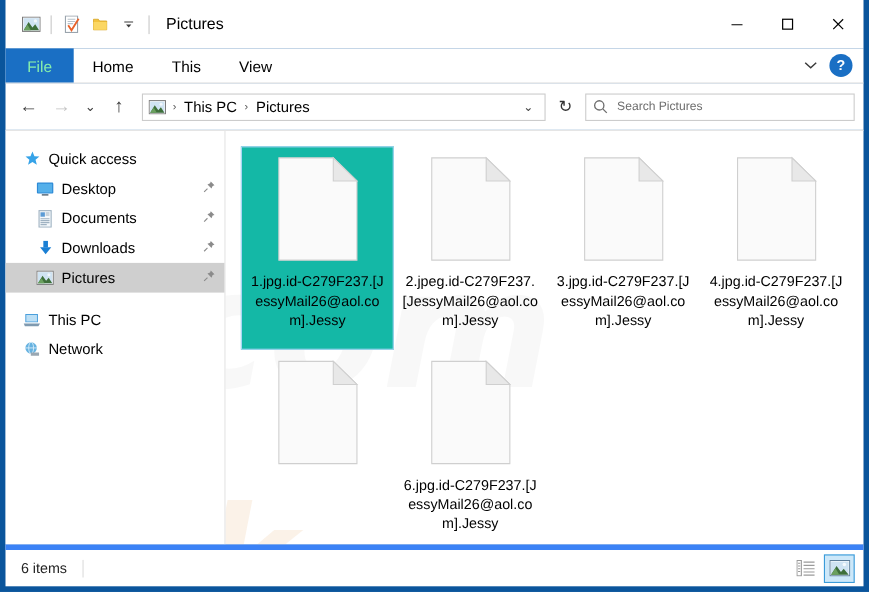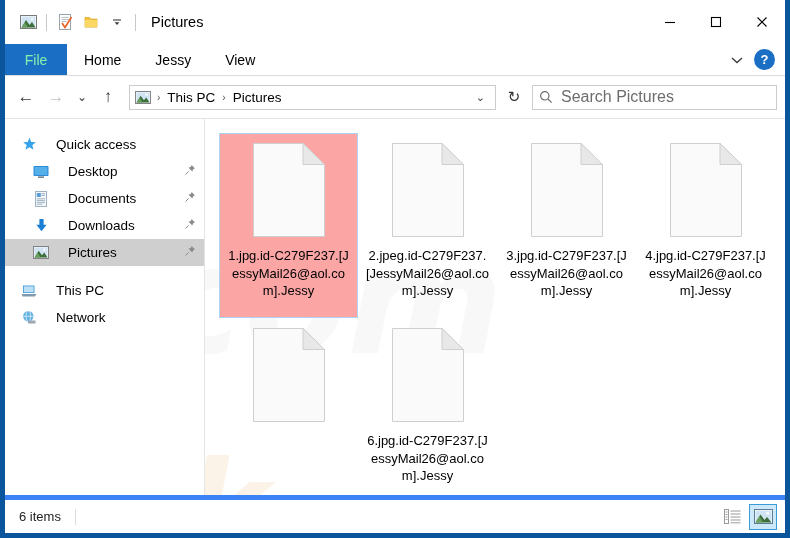--- a/index.html
+++ b/index.html
@@ -165,21 +165,21 @@
     height: 25px;
     border: 1px solid #cccccc;
     background: #ffffff;
     display: flex;
     align-items: center;
     margin-left: 4px;
     padding-left: 6px;
     gap: 8px;
   }
   #search-text {
-    font-size: 16px;
+    font-size: 11px;
     color: #6d6d6d;
   }
 
   
   #content {
     flex: 1 1 auto;
     display: flex;
     background: #ffffff;
     overflow: hidden;
     position: relative;
@@ -229,21 +229,21 @@
     padding-top: 12px;
     position: relative;
     z-index: 3;
   }
   .nav-item {
     height: 27px;
     display: flex;
     align-items: center;
     padding-left: 28px;
     padding-right: 8px;
-    gap: 19px;
+    gap: 7px;
     font-size: 13.5px;
     color: #000;
     position: relative;
   }
   .nav-item.root { padding-left: 16px; }
   .nav-item.selected { background: #cfcfcf; }
   .nav-item .label { white-space: nowrap; }
   .pin {
     margin-left: auto;
     color: #9b9b9b;
@@ -272,21 +272,21 @@
     width: 139px;
     height: 185px;
     display: flex;
     flex-direction: column;
     align-items: center;
     padding-top: 8px;
     border: 1px solid transparent;
   }
   .file-item.selected {
     border: 1px solid #a8d5f5;
-    background: #fca5a5;
+    background: #14b8a6;
   }
   .doc-icon {
     width: 76px;
     height: 96px;
     position: relative;
     margin-bottom: 9px;
   }
   .file-name {
     font-size: 13px;
     line-height: 17.5px;
@@ -390,21 +390,21 @@
             <line x1="1.5" y1="1.5" x2="10.5" y2="10.5" stroke="currentColor" stroke-width="1.1"></line>
             <line x1="10.5" y1="1.5" x2="1.5" y2="10.5" stroke="currentColor" stroke-width="1.1"></line>
           </svg>
       </div>
     </div>
   </div>
 
   <div id="ribbon">
     <div class="tab file">File</div>
     <div class="tab">Home</div>
-    <div class="tab">Jessy</div>
+    <div class="tab">This</div>
     <div class="tab">View</div>
     <div id="ribbon-right">
       <div>
         <svg width="14" height="10" viewBox="0 0 14 10">
             <path d="M2 3 L7 7.6 L12 3" fill="none" stroke="#3a3a3a" stroke-width="1.3"></path>
           </svg>
       </div>
       <div id="help-btn">?</div>
     </div>
   </div>

